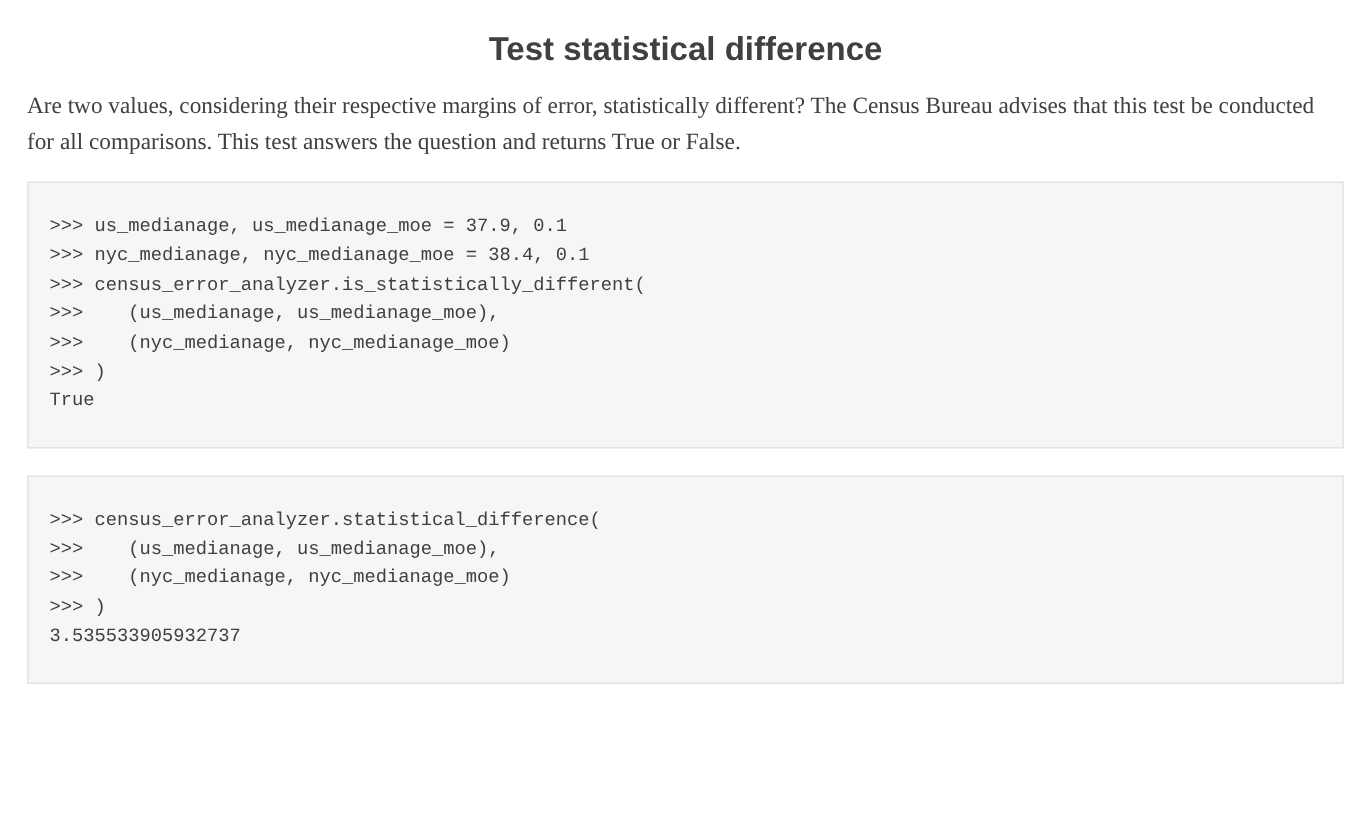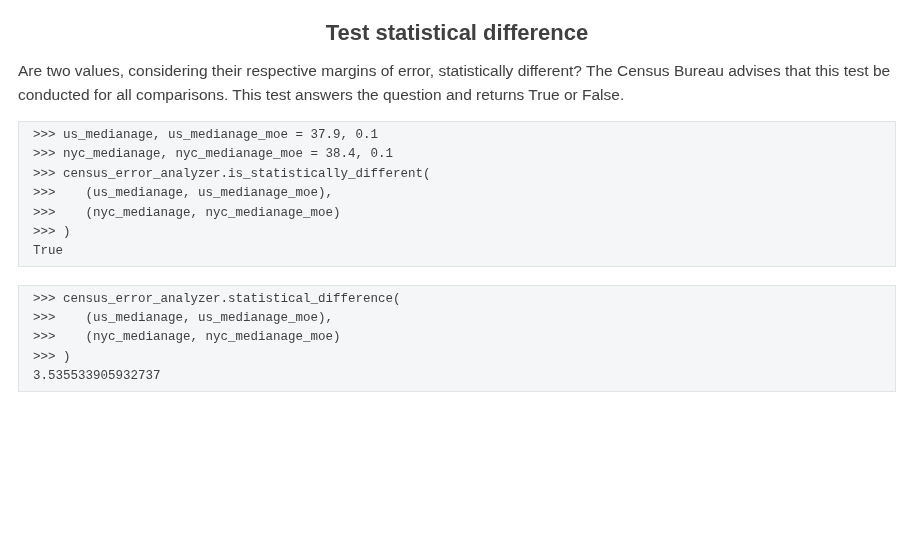--- a/index.html
+++ b/index.html
@@ -21,25 +21,26 @@
     font-size: 22px;
     font-weight: 700;
     color: #404040;
     text-align: center;
   }
   p {
     margin: 0 0 14px 0;
     font-size: 15.5px;
     color: #404040;
     line-height: 1.55;
+    font-family: Liberation Serif, serif;
   }
   pre.codeblock {
     display: block;
     margin: 10px 0 18px 0;
-    padding: 4px 14px;
+    padding: 20px 14px;
     background: #f5f6f7;
     border: 1px solid #e1e4e5;
     font-family: SFMono-Regular, Consolas, "Liberation Mono", Menlo, monospace;
     font-size: 12.5px;
     line-height: 1.55;
     color: #404040;
     white-space: pre;
     overflow-x: auto;
   }
 </style>

